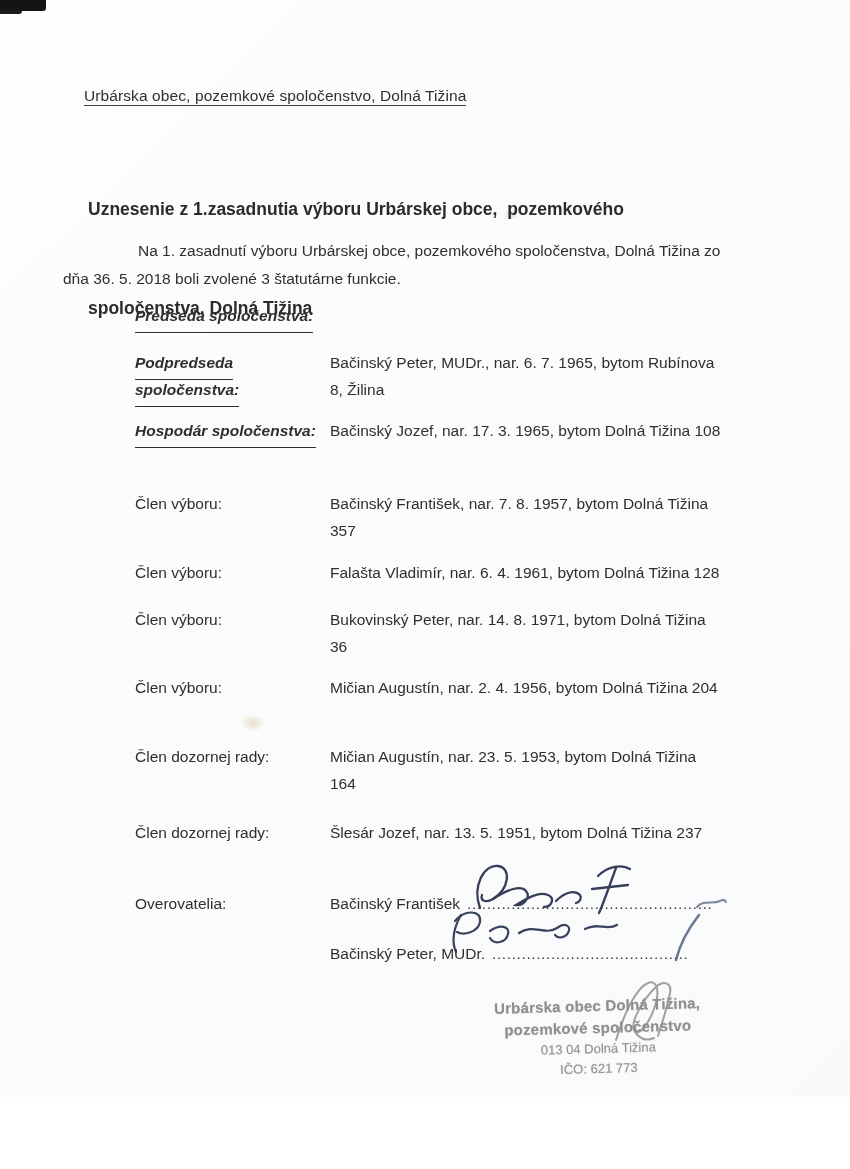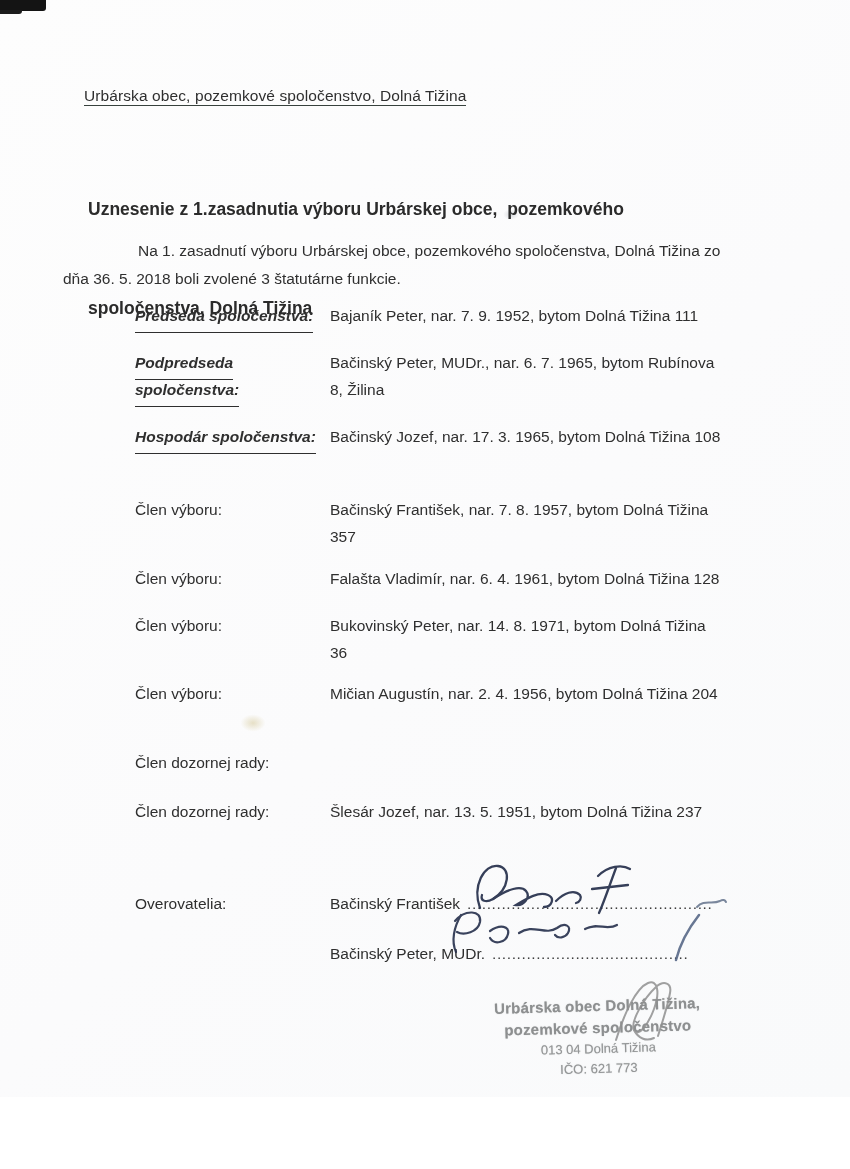--- a/index.html
+++ b/index.html
@@ -27,21 +27,21 @@
     font-size:17.5px;font-weight:bold;line-height:33px;color:#2b2b2b;white-space:pre-wrap;}
   .doc-intro{position:absolute;left:63px;top:237px;width:700px;font-size:15.5px;line-height:28px;
     white-space:pre-line;text-indent:75px;}
 
   .roles{position:absolute;left:135px;top:302px;width:625px;font-size:15.5px;line-height:27px;}
   .role{display:flex;align-items:flex-start;}
   .role .rlabel{width:195px;flex:none;}
   .role .rvalue{width:428px;white-space:pre-line;}
   .role.em .rlabel .u-text{font-weight:bold;font-style:italic;border-bottom:1.5px solid #2f2f2f;padding-bottom:8px;}
   .role:nth-child(1){margin-bottom:20px;}
-  .role:nth-child(2){margin-bottom:20px;}
+  .role:nth-child(2){margin-bottom:14px;}
   .role:nth-child(3){margin-bottom:46px;}
   .role:nth-child(4){margin-bottom:15px;}
   .role:nth-child(5){margin-bottom:20px;}
   .role:nth-child(6){margin-bottom:14px;}
   .role:nth-child(7){margin-bottom:42px;}
   .role:nth-child(8){margin-bottom:22px;}
   .role:nth-child(9){margin-bottom:0px;}
 
   .verifiers{position:absolute;left:135px;top:890px;width:625px;font-size:15.5px;line-height:27px;display:flex;}
   .verifiers .vlabel{width:195px;flex:none;}
@@ -80,21 +80,20 @@
     <div>Uznesenie z 1.zasadnutia výboru Urbárskej obce,  pozemkového</div>
     <div>spoločenstva, Dolná Tižina</div>
   </div>
 
   <div class="doc-intro">Na 1. zasadnutí výboru Urbárskej obce, pozemkového spoločenstva, Dolná Tižina zo
 dňa 36. 5. 2018 boli zvolené 3 štatutárne funkcie.</div>
 
   <div class="roles">
     <div class="role em">
       <div class="rlabel"><span class="u-text">Predseda spoločenstva:</span></div>
-      <div class="rvalue">Bajaník Peter, nar. 7. 9. 1952, bytom Dolná Tižina 111</div>
     </div>
     <div class="role em">
       <div class="rlabel"><span class="u-text">Podpredseda spoločenstva:</span></div>
       <div class="rvalue">Bačinský Peter, MUDr., nar. 6. 7. 1965, bytom Rubínova
 8, Žilina</div>
     </div>
     <div class="role em">
       <div class="rlabel"><span class="u-text">Hospodár spoločenstva:</span></div>
       <div class="rvalue">Bačinský Jozef, nar. 17. 3. 1965, bytom Dolná Tižina 108</div>
     </div>
@@ -111,20 +110,22 @@
       <div class="rlabel"><span class="u-text">Člen výboru:</span></div>
       <div class="rvalue">Bukovinský Peter, nar. 14. 8. 1971, bytom Dolná Tižina
 36</div>
     </div>
     <div class="role">
       <div class="rlabel"><span class="u-text">Člen výboru:</span></div>
       <div class="rvalue">Mičian Augustín, nar. 2. 4. 1956, bytom Dolná Tižina 204</div>
     </div>
     <div class="role">
       <div class="rlabel"><span class="u-text">Člen dozornej rady:</span></div>
+      <div class="rvalue">Mičian Augustín, nar. 23. 5. 1953, bytom Dolná Tižina
+164</div>
     </div>
     <div class="role">
       <div class="rlabel"><span class="u-text">Člen dozornej rady:</span></div>
       <div class="rvalue">Šlesár Jozef, nar. 13. 5. 1951, bytom Dolná Tižina 237</div>
     </div>
   </div>
 
   <div class="verifiers">
     <div class="vlabel">Overovatelia:</div>
     <div class="vlines">

